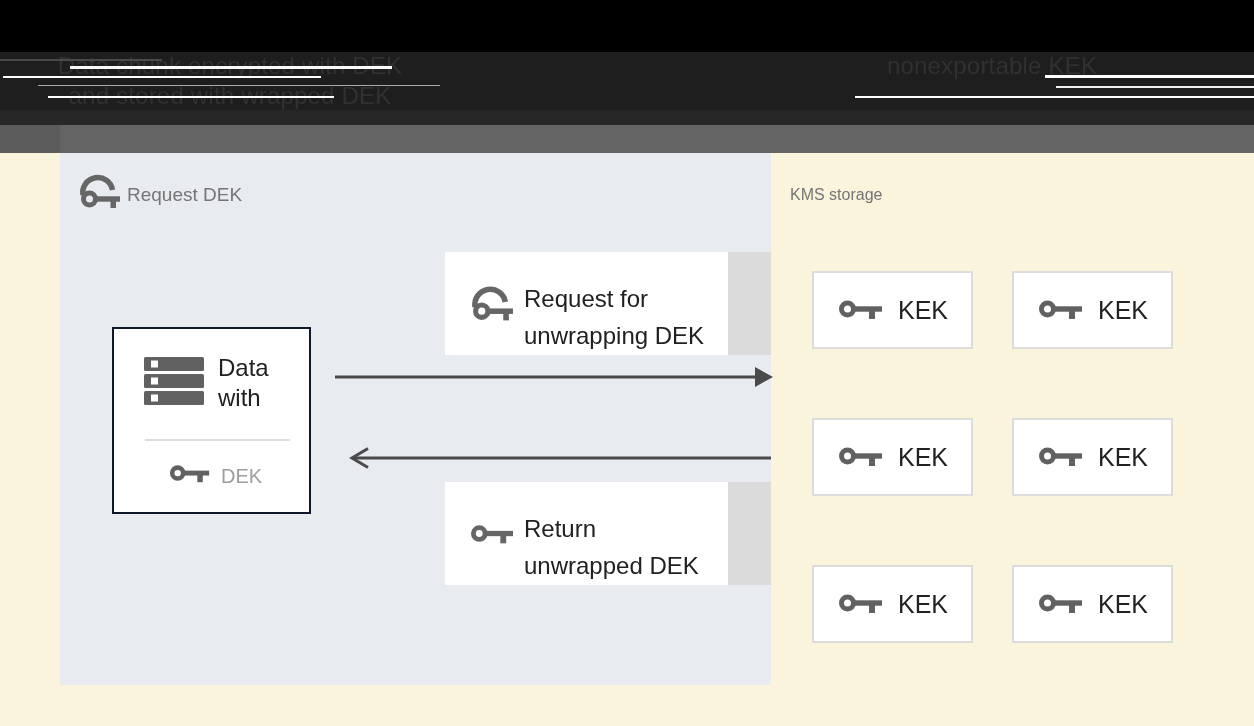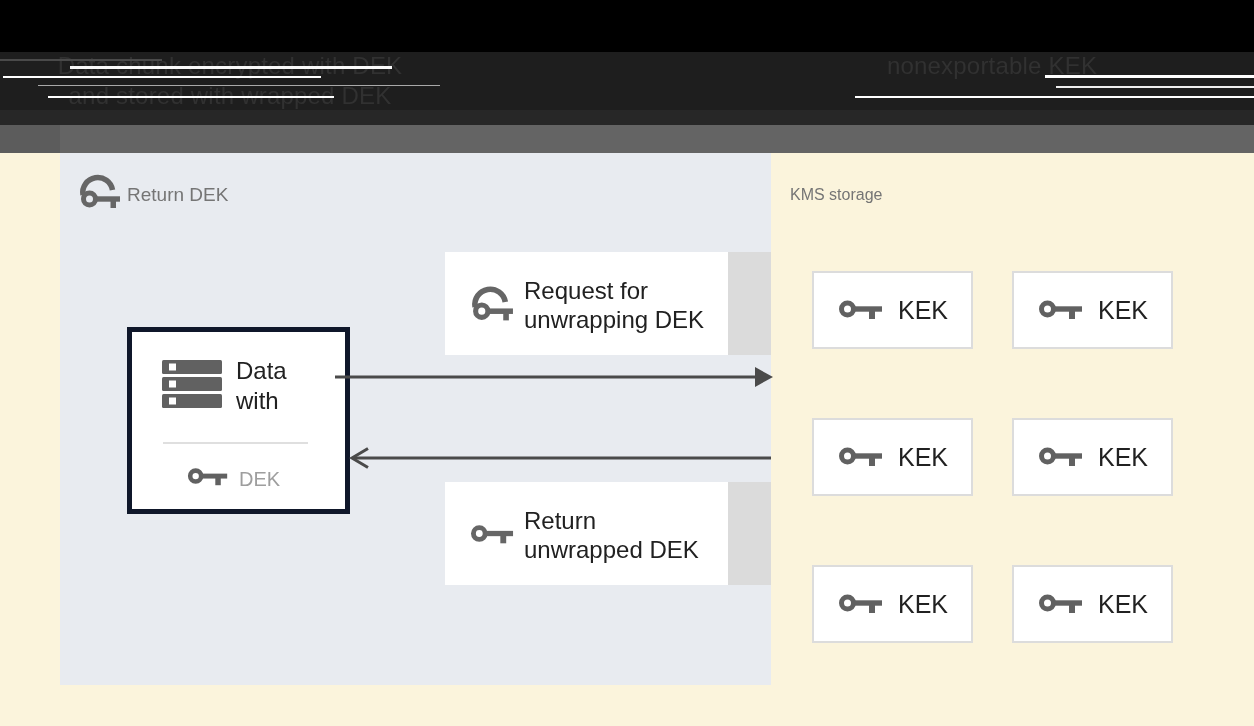--- a/index.html
+++ b/index.html
@@ -31,41 +31,41 @@
 
   
   .canvas { position:absolute; left:0; top:153px; width:1254px; height:573px; background:#FBF4DC; }
 
   
   .dek-panel { position:absolute; left:60px; top:153px; width:711px; height:532px; background:#E8EBF0; }
   .panel-label-icon { position:absolute; left:78px; top:172px; width:44px; height:37px; }
   .panel-label-text { position:absolute; left:127px; top:184px; font-size:19px; color:#757575; }
 
   
-  .data-chunk-box { position:absolute; left:127px; top:327px; width:223px; height:187px;
-                    background:#FFFFFF; border:5px solid #0f172a; }
+  .data-chunk-box { position:absolute; left:112px; top:327px; width:199px; height:187px;
+                    background:#FFFFFF; border:2px solid #0f172a; }
   .dc-storage-icon { position:absolute; left:30px; top:28px; width:60px; height:48px; }
   .dc-title { position:absolute; left:104px; top:24px; font-size:24px; line-height:30px; color:#212121; }
   .dc-title span { display:block; }
   .dc-divider { position:absolute; left:31px; top:110px; width:145px; height:2px; background:#DFDFDF; }
   .dc-key-icon { position:absolute; left:55px; top:133px; width:42px; height:24px; }
   .dc-key-label { position:absolute; left:107px; top:136px; font-size:20px; color:#9E9E9E; }
 
   
   .msg-box { position:absolute; width:284px; height:103px; background:#FFFFFF; }
   .request-box { left:445px; top:252px; }
   .return-box  { left:445px; top:482px; }
   .msg-strip { position:absolute; left:728px; width:43px; height:103px; background:#DBDBDB; }
   .request-strip { top:252px; }
   .return-strip  { top:482px; }
   .msg-icon { position:absolute; left:25px; width:45px; }
   .request-icon { top:31px; height:39px; }
   .return-icon  { top:40px; height:25px; }
   .msg-text { position:absolute; left:79px; top:24px; font-size:24px; line-height:29px; color:#212121; }
-  .msg-text span { display:block; }
+  .msg-text span { display:block;margin-top:8px; }
 
   
   .arrow-layer { position:absolute; left:0; top:0; width:1254px; height:726px; pointer-events:none; }
 
   
   .kms-label { position:absolute; left:790px; top:186px; font-size:16px; color:#757575; }
   .kek-grid { position:absolute; left:812px; top:243px; width:361px; height:401px;
               display:grid; grid-template-columns:161px 161px; column-gap:39px;
               grid-auto-rows:106px; row-gap:41px; }
   .kek-box { background:#FFFFFF; border:2px solid #DCDCDC;
@@ -102,21 +102,21 @@
   <div class="canvas"></div>
 
   <div class="dek-panel"></div>
 
   <svg class="abs panel-label-icon" viewBox="0 0 44 37">
     <path d="M5 23 A 14.5 14.5 0 1 1 34.5 18" fill="none" stroke="#666666" stroke-width="5.5"></path>
     <circle cx="11.5" cy="27" r="6" fill="none" stroke="#666666" stroke-width="5"></circle>
     <rect x="17" y="24.3" width="25" height="5.4" fill="#666666"></rect>
     <rect x="32.5" y="29" width="5.5" height="7" fill="#666666"></rect>
   </svg>
-  <div class="abs panel-label-text">Return DEK</div>
+  <div class="abs panel-label-text">Request DEK</div>
 
   <div class="data-chunk-box">
     <svg class="dc-storage-icon" viewBox="0 0 60 48">
       <rect x="0" y="0" width="60" height="14" rx="1.5" fill="#616161"></rect>
       <rect x="0" y="17" width="60" height="14" rx="1.5" fill="#616161"></rect>
       <rect x="0" y="34" width="60" height="14" rx="1.5" fill="#616161"></rect>
       <rect x="7" y="3.5" width="7" height="7" fill="#FFFFFF"></rect>
       <rect x="7" y="20.5" width="7" height="7" fill="#FFFFFF"></rect>
       <rect x="7" y="37.5" width="7" height="7" fill="#FFFFFF"></rect>
     </svg>

